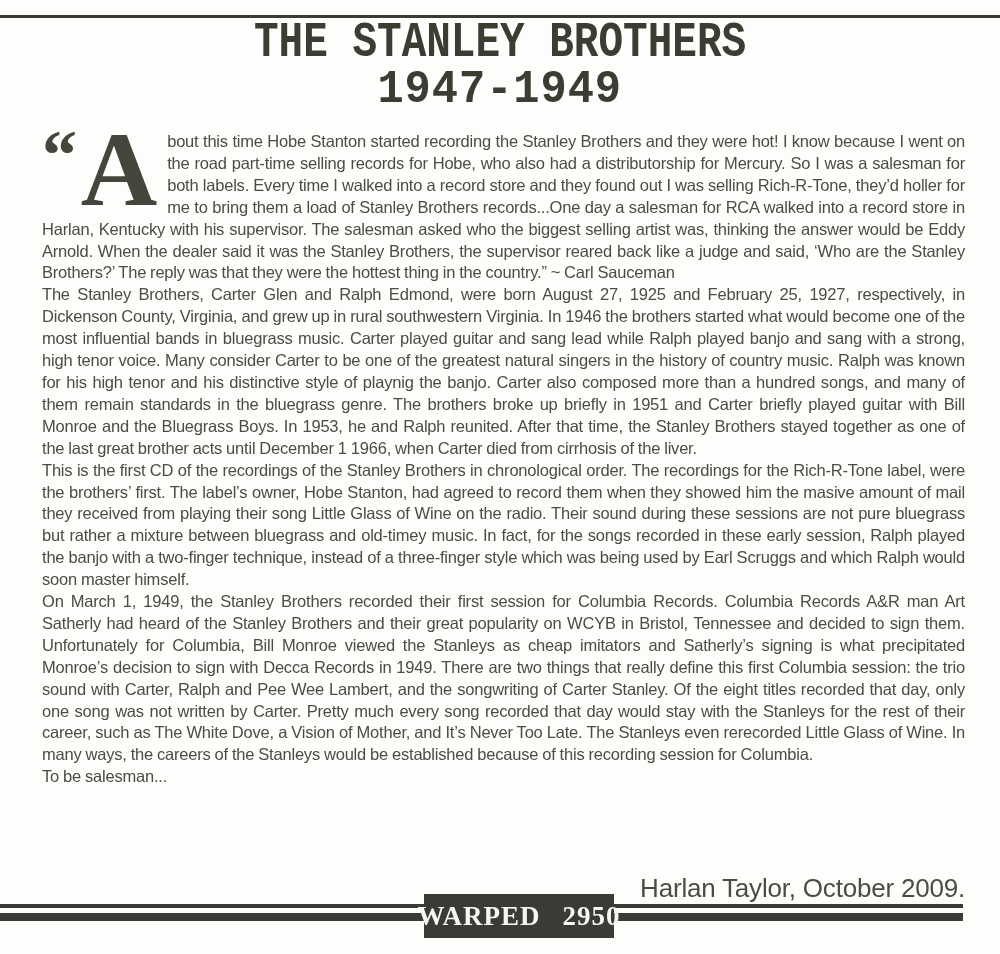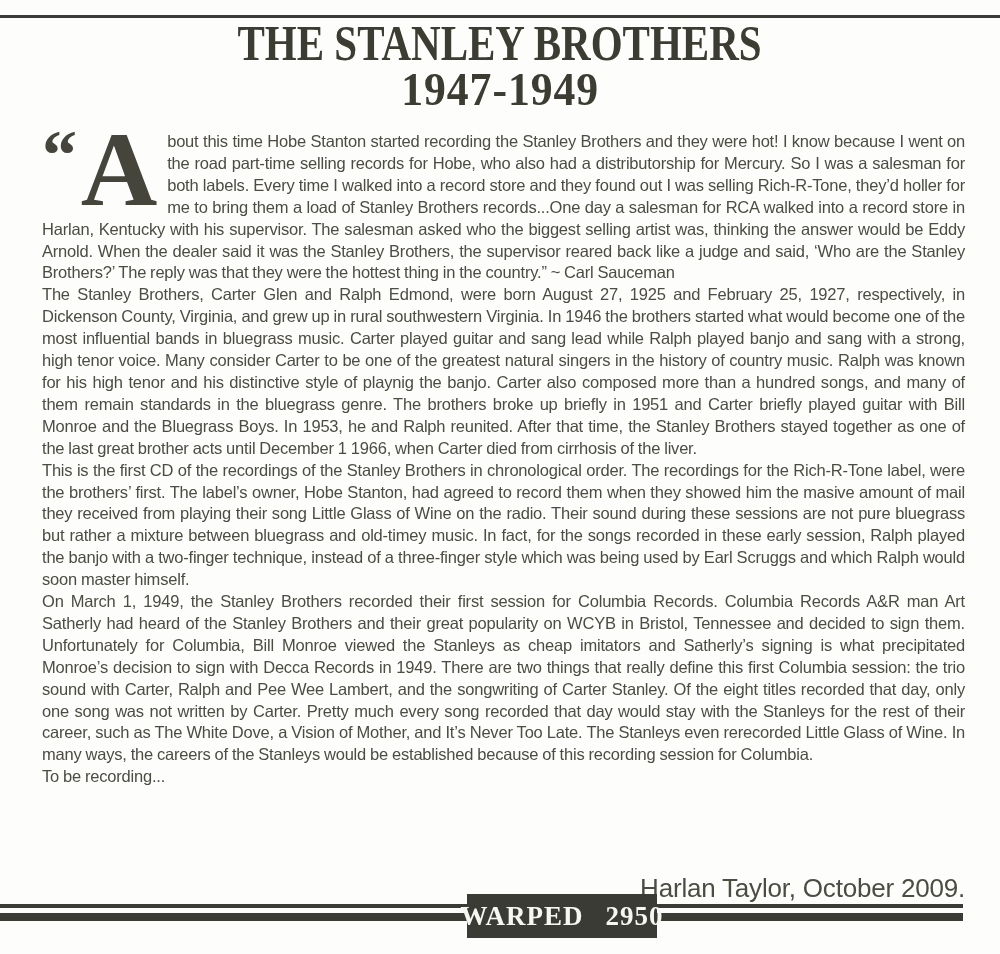--- a/index.html
+++ b/index.html
@@ -12,21 +12,21 @@
     color:#4c4c43;
   }
   .top-edge-rule{
     position:absolute;top:15px;left:0;width:1000px;height:3px;
     background:#3b3b36;
   }
   .title-block{
     position:absolute;top:20px;left:0;width:1000px;
     text-align:center;
     color:#3c3c33;
-    font-family:Liberation Serif, serif;
+    font-family:Liberation Mono, monospace;
     font-weight:bold;
   }
   .title-line1{
     display:inline-block;
     font-size:50px;line-height:46px;
     letter-spacing:0px;
     transform:scaleX(0.82);
     transform-origin:center;
     white-space:nowrap;
   }
@@ -79,21 +79,20 @@
     position:absolute;top:913px;left:0;width:963px;height:8px;
     background:#3b3b36;
   }
   .label-box{
     position:absolute;top:894px;left:424px;width:190px;height:44px;
     background:#3b3b36;color:#f7f7f2;
     display:flex;align-items:center;justify-content:center;gap:22px;
     font-family:"Liberation Serif","DejaVu Serif",serif;
     font-weight:bold;font-size:27px;letter-spacing:1px;
     z-index:2;
-    margin-left:43px;
   }
 </style>
 </head>
 <body>
 
 <div class="page">
 
   <div class="top-edge-rule"></div>
 
   <div class="title-block">
@@ -103,21 +102,21 @@
 
   <div class="body-text">
     <p>
       <span class="qmark">“</span>
       <span class="dropcap">A</span>
       <span>bout this time Hobe Stanton started recording the Stanley Brothers and they were hot! I know because I went on the road part-time selling records for Hobe, who also had a distributorship for Mercury. So I was a salesman for both labels. Every time I walked into a record store and they found out I was selling Rich-R-Tone, they’d holler for me to bring them a load of Stanley Brothers records...One day a salesman for RCA walked into a record store in Harlan, Kentucky with his supervisor. The salesman asked who the biggest selling artist was, thinking the answer would be Eddy Arnold. When the dealer said it was the Stanley Brothers, the supervisor reared back like a judge and said, ‘Who are the Stanley Brothers?’ The reply was that they were the hottest thing in the country.” ~ Carl Sauceman</span>
     </p>
     <p>The Stanley Brothers, Carter Glen and Ralph Edmond, were born August 27, 1925 and February 25, 1927, respectively, in Dickenson County, Virginia, and grew up in rural southwestern Virginia. In 1946 the brothers started what would become one of the most influential bands in bluegrass music. Carter played guitar and sang lead while Ralph played banjo and sang with a strong, high tenor voice. Many consider Carter to be one of the greatest natural singers in the history of country music. Ralph was known for his high tenor and his distinctive style of playnig the banjo. Carter also composed more than a hundred songs, and many of them remain standards in the bluegrass genre. The brothers broke up briefly in 1951 and Carter briefly played guitar with Bill Monroe and the Bluegrass Boys. In 1953, he and Ralph reunited. After that time, the Stanley Brothers stayed together as one of the last great brother acts until December 1 1966, when Carter died from cirrhosis of the liver.</p>
     <p>This is the first CD of the recordings of the Stanley Brothers in chronological order. The recordings for the Rich-R-Tone label, were the brothers’ first. The label’s owner, Hobe Stanton, had agreed to record them when they showed him the masive amount of mail they received from playing their song Little Glass of Wine on the radio. Their sound during these sessions are not pure bluegrass but rather a mixture between bluegrass and old-timey music. In fact, for the songs recorded in these early session, Ralph played the banjo with a two-finger technique, instead of a three-finger style which was being used by Earl Scruggs and which Ralph would soon master himself.</p>
     <p>On March 1, 1949, the Stanley Brothers recorded their first session for Columbia Records. Columbia Records A&amp;R man Art Satherly had heard of the Stanley Brothers and their great popularity on WCYB in Bristol, Tennessee and decided to sign them. Unfortunately for Columbia, Bill Monroe viewed the Stanleys as cheap imitators and Satherly’s signing is what precipitated Monroe’s decision to sign with Decca Records in 1949. There are two things that really define this first Columbia session: the trio sound with Carter, Ralph and Pee Wee Lambert, and the songwriting of Carter Stanley. Of the eight titles recorded that day, only one song was not written by Carter. Pretty much every song recorded that day would stay with the Stanleys for the rest of their career, such as The White Dove, a Vision of Mother, and It’s Never Too Late. The Stanleys even rerecorded Little Glass of Wine. In many ways, the careers of the Stanleys would be established because of this recording session for Columbia.</p>
-    <p class="tbc-line">To be recording...</p>
+    <p class="tbc-line">To be salesman...</p>
   </div>
 
   <div class="credit-line">Harlan Taylor, October 2009.</div>
 
   <div class="rule-thin"></div>
   <div class="rule-thick"></div>
 
   <div class="label-box">
     <span>WARPED</span>
     <span>2950</span>

